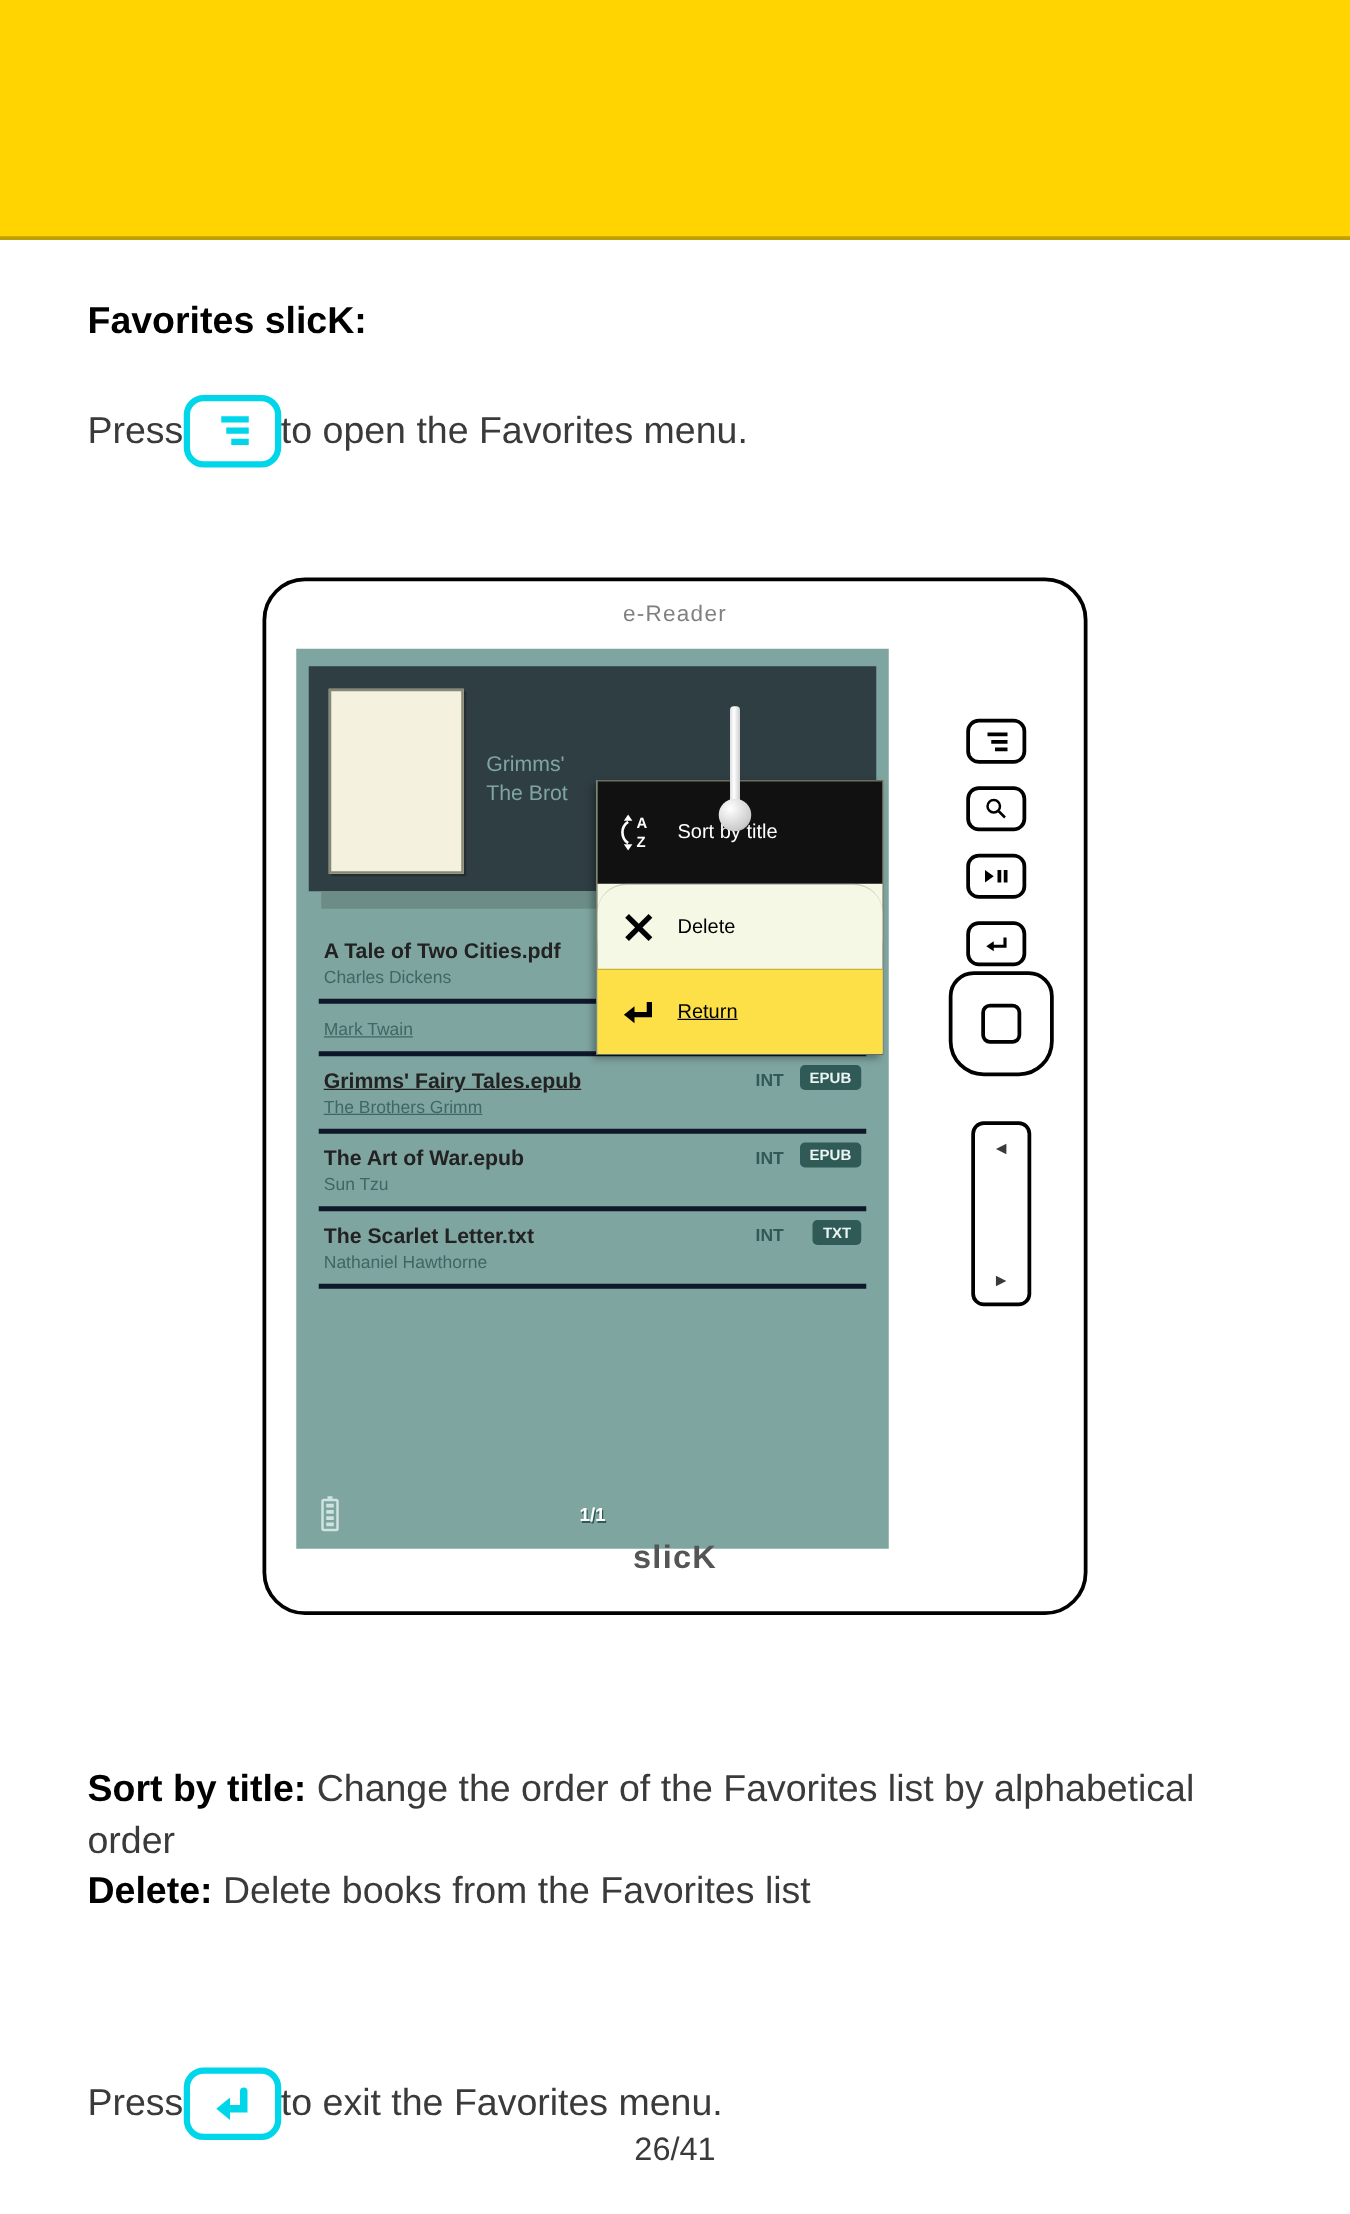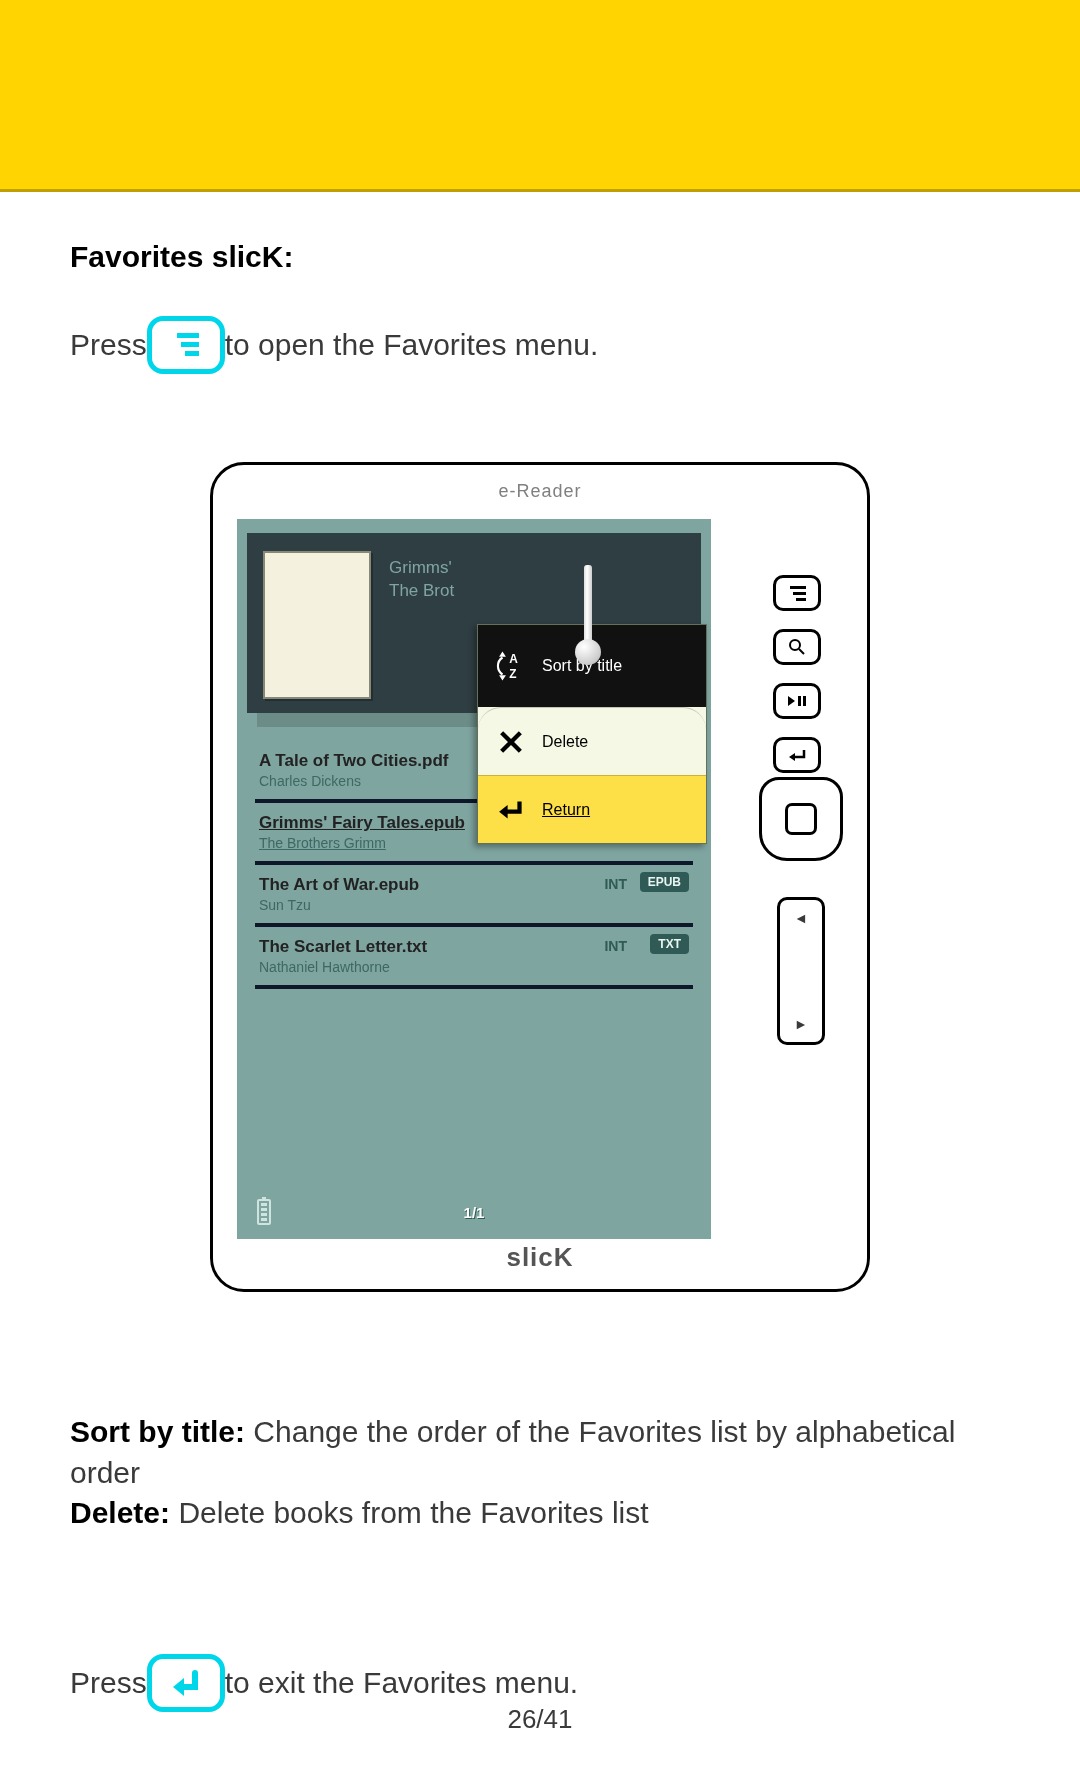--- a/index.html
+++ b/index.html
@@ -59,21 +59,21 @@
     position: absolute;
     top: 16px; left: 0; right: 0;
     text-align: center;
     font-family: "Century Gothic", sans-serif;
     font-size: 18px;
     color: #808080;
     letter-spacing: 1px;
   }
   .brand {
     position: absolute;
-    bottom: 16px; left: 0; right: 0;
+    bottom: 28px; left: 0; right: 0;
     text-align: center;
     font-family: Arial, sans-serif;
     font-weight: 700;
     font-size: 26px;
     color: #555;
     letter-spacing: 1px;
   }
   .screen {
     position: absolute;
     left: 24px; top: 54px;
@@ -95,20 +95,21 @@
     background: #f4f1de;
     border: 2px solid #887;
     box-shadow: 2px 2px 0 rgba(0,0,0,.25);
   }
   .cover-titles {
     font-family: "Century Gothic", sans-serif;
     font-size: 17px;
     color: #7fa5a0;
     line-height: 1.35;
     padding-top: 6px;
+    margin-top: 44px;
   }
   .cover-bottom-tab {
     position: absolute;
     left: 10px; right: 10px;
     bottom: -14px; height: 14px;
     background: #6b8c87;
   }
   .book-list {
     margin: 28px 18px 0 18px;
   }
@@ -275,20 +276,26 @@
           </div>
           <div class="cover-bottom-tab"></div>
         </div>
 
         <div class="book-list">
           <div class="row">
             <div class="title">A Tale of Two Cities.pdf</div>
             <div class="author">Charles Dickens</div>
           </div>
           <div class="row">
+            <div class="title"></div>
+            <div class="author" style="text-decoration: underline;">Mark Twain</div>
+            <div class="tag-int">INT</div>
+            <div class="tag-fmt">EPUB</div>
+          </div>
+          <div class="row">
             <div class="title" style="text-decoration: underline;">Grimms' Fairy Tales.epub</div>
             <div class="author" style="text-decoration: underline;">The Brothers Grimm</div>
             <div class="tag-int">INT</div>
             <div class="tag-fmt">EPUB</div>
           </div>
           <div class="row">
             <div class="title">The Art of War.epub</div>
             <div class="author">Sun Tzu</div>
             <div class="tag-int">INT</div>
             <div class="tag-fmt">EPUB</div>

